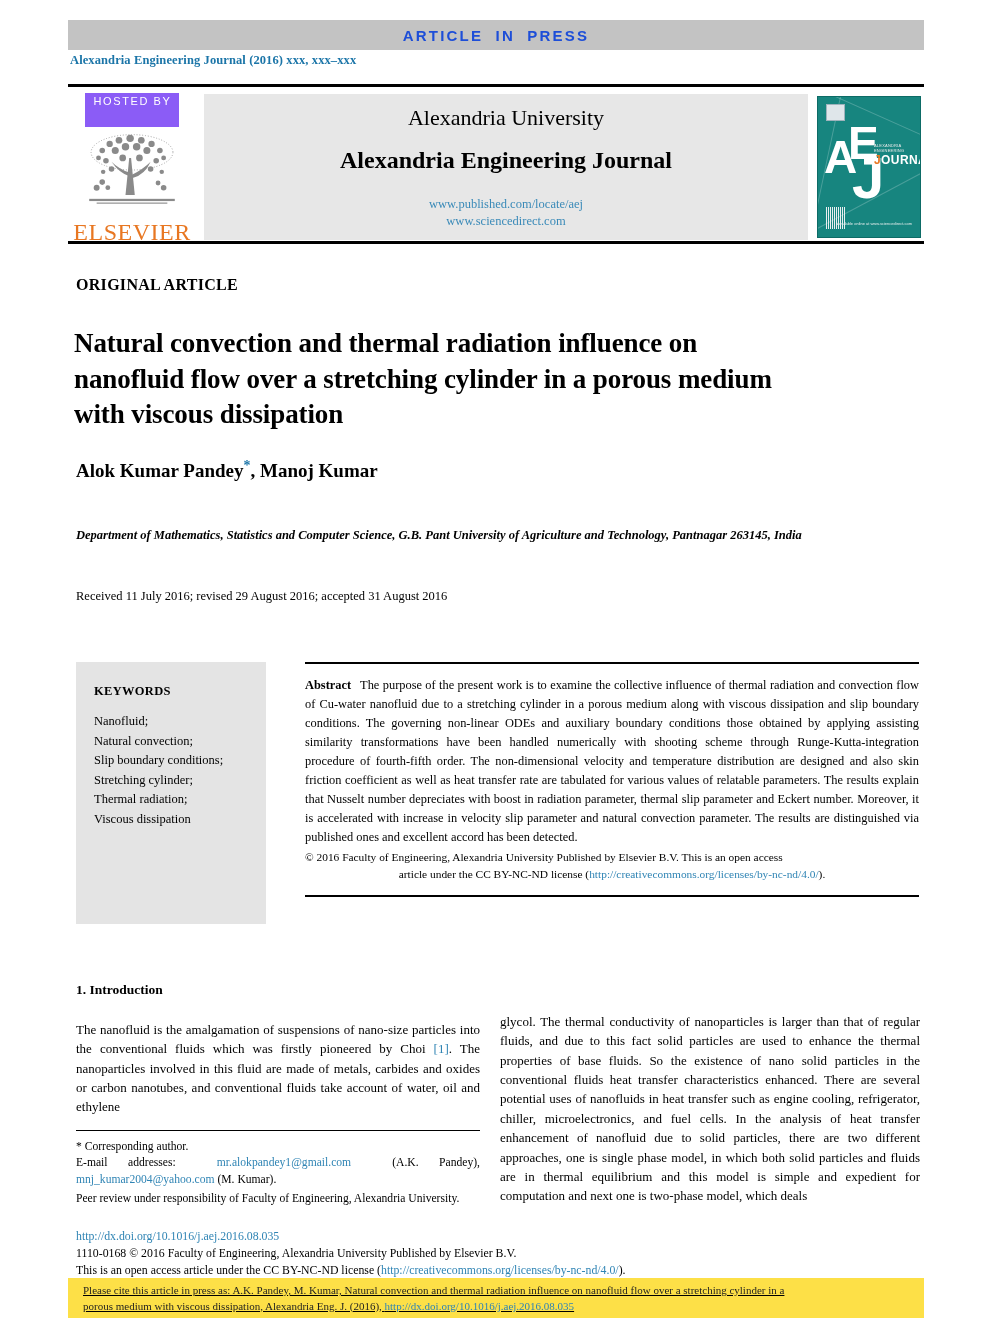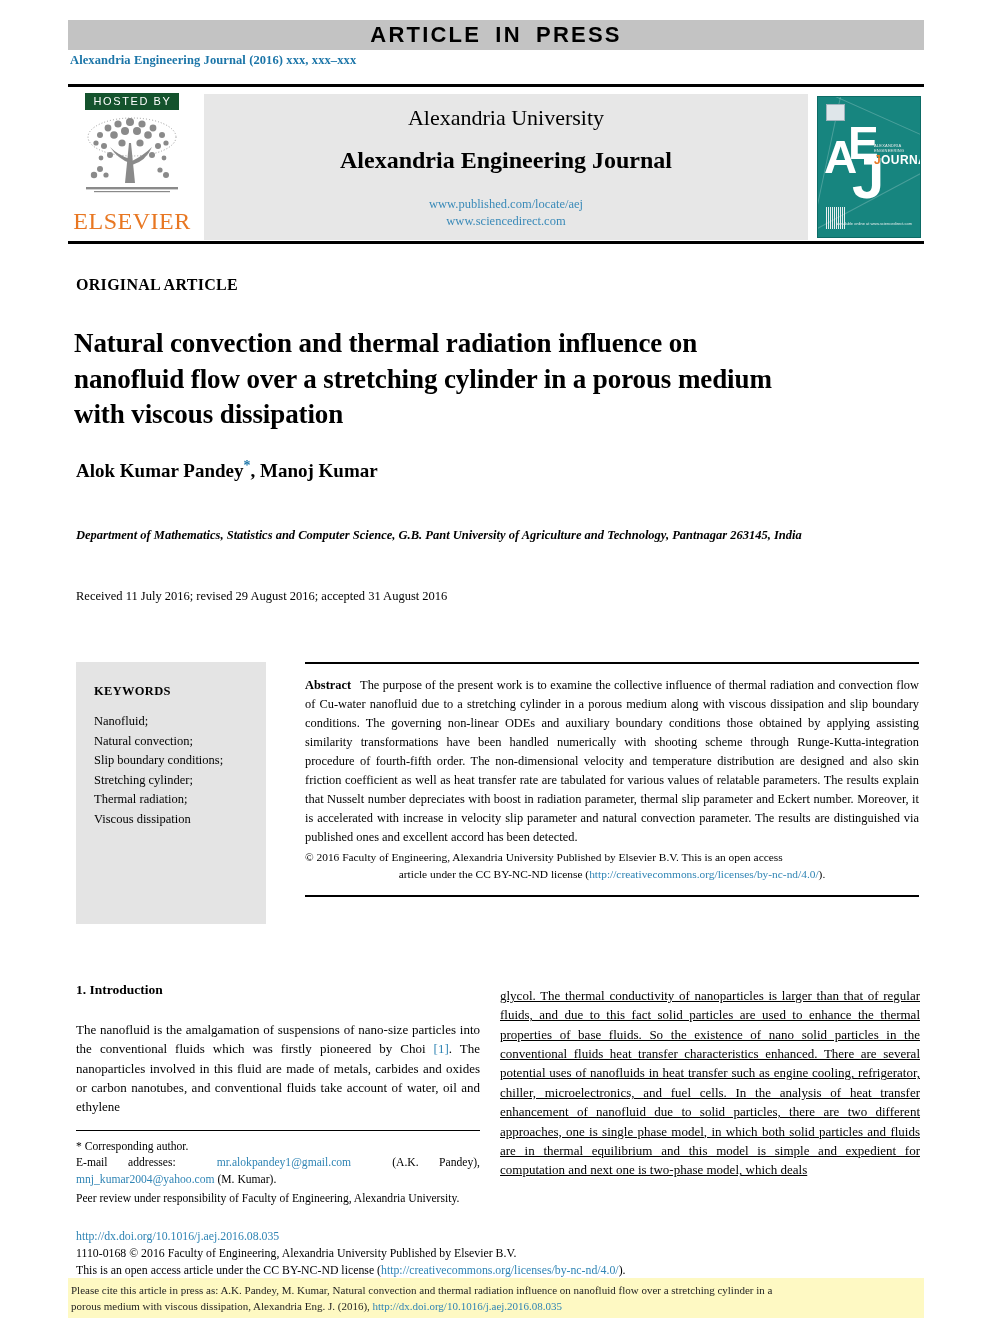--- a/index.html
+++ b/index.html
@@ -28,23 +28,23 @@
     left: 68px; top: 20px;
     width: 856px; height: 30px;
     background: #c3c3c3;
     display: flex;
     align-items: center;
     justify-content: center;
   }
   .aip-banner span {
     font-family: "Liberation Sans", "DejaVu Sans", sans-serif;
     font-weight: bold;
-    font-size: 22px;
+    font-size: 15px;
     letter-spacing: 2.2px;
-    color: #000000;
+    color: #1d4ed8;
     word-spacing: 6px;
   }
 
   
   .running-head {
     position: absolute;
     left: 70px; top: 53px;
     font-family: "Liberation Serif", serif;
     font-weight: bold;
     font-size: 12.5px;
@@ -71,26 +71,26 @@
   .elsevier-block {
     width: 128px;
     flex: none;
     display: flex;
     flex-direction: column;
     align-items: center;
     padding-top: 2px;
     box-sizing: border-box;
   }
   .hosted-by {
-    background: #14532d;
+    background: #8b5cf6;
     color: #fff;
     font-family: "Liberation Sans", sans-serif;
     font-size: 11px;
     letter-spacing: 1.6px;
-    padding: 2px 8px 3px 9px;
+    padding: 2px 8px 20px 9px;
     margin-top: 1px;
   }
   .tree-svg { display:block; margin-top: 3px; }
   .elsevier-word {
     font-family: "Liberation Serif", serif;
     font-size: 24px;
     color: #e87722;
     letter-spacing: .5px;
     line-height: 1;
     margin-top: 10px;
@@ -270,23 +270,22 @@
   a, .link { color: #2f84b4; text-decoration: none; }
 
   
   .col-left {
     position: absolute;
     left: 76px; top: 982px;
     width: 404px;
   }
   .col-right {
     position: absolute;
-    left: 500px; top: 986px;
+    left: 500px; top: 1012px;
     width: 420px;
-    text-decoration: underline;
   }
   .sec-head {
     font-family: Liberation Serif, serif;
     font-weight: bold;
     font-size: 13.5px;
     margin-bottom: 22px;
   }
   .body-par {
     font-family: "Liberation Serif", serif;
     font-size: 13px;
@@ -321,23 +320,24 @@
     font-size: 11.8px;
     line-height: 1.44;
   }
   .doi-block .doi { color: #2f84b4; }
 
   
   .cite-box {
     position: absolute;
     left: 68px; top: 1278px;
     width: 856px; height: 40px;
-    background: #fef9c3;
-    box-sizing: border-box;
-    padding: 5px 9px 0 3px;
+    background: #fde047;
+    box-sizing: border-box;
+    padding: 5px 9px 0 15px;
+    text-decoration: underline;
   }
   .cite-text {
     font-family: "Liberation Serif", serif;
     font-size: 11px;
     line-height: 1.42;
     color: #1f1f1f;
   }
 </style>
 </head>
 <body>

